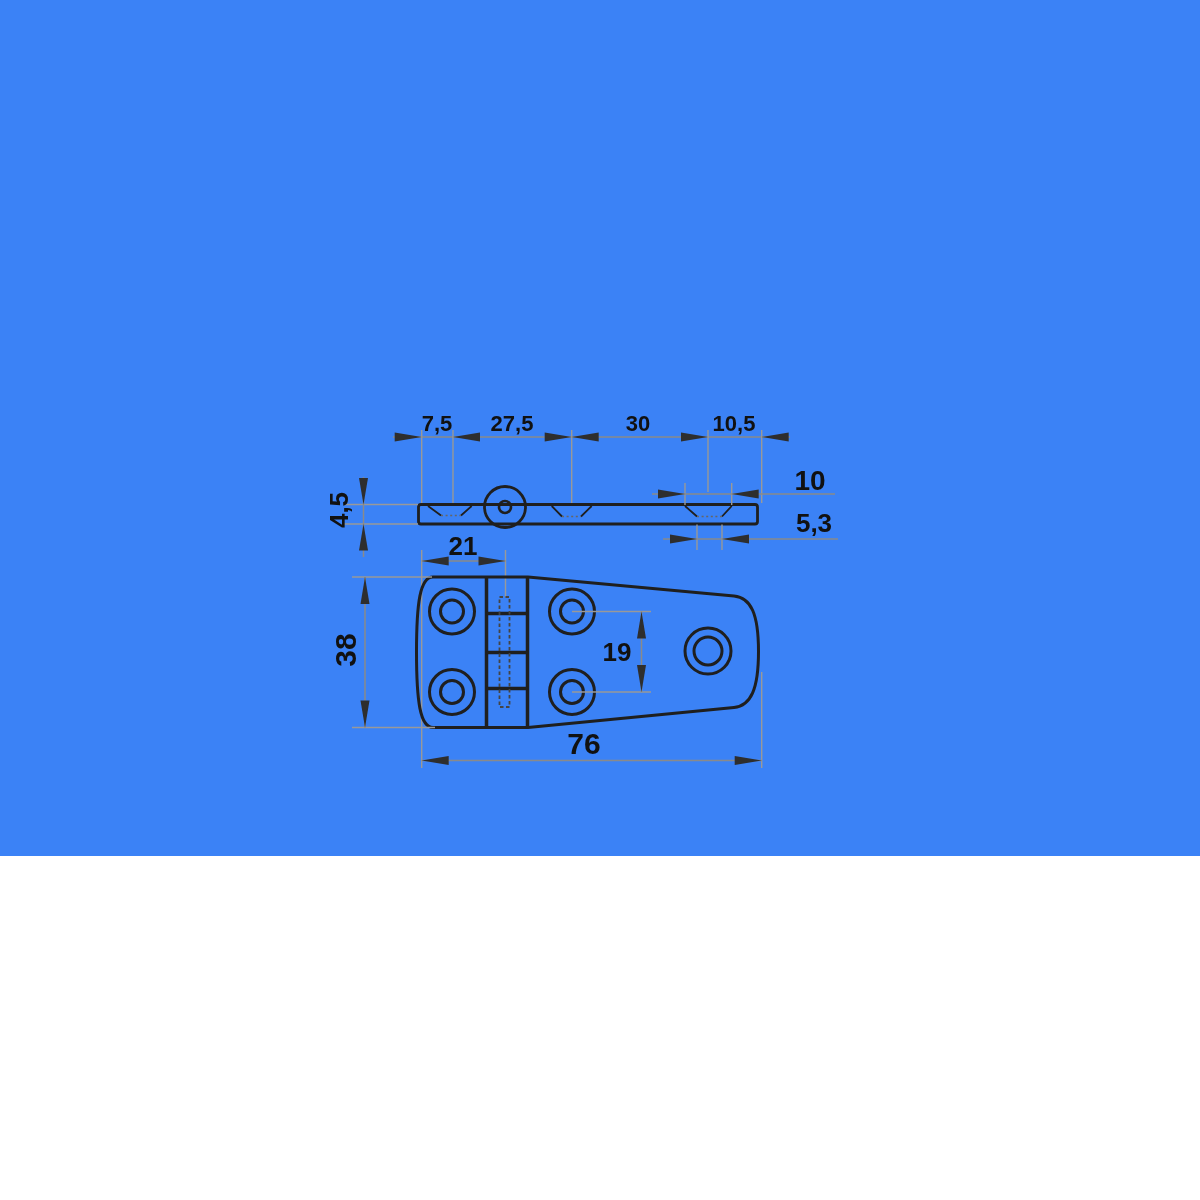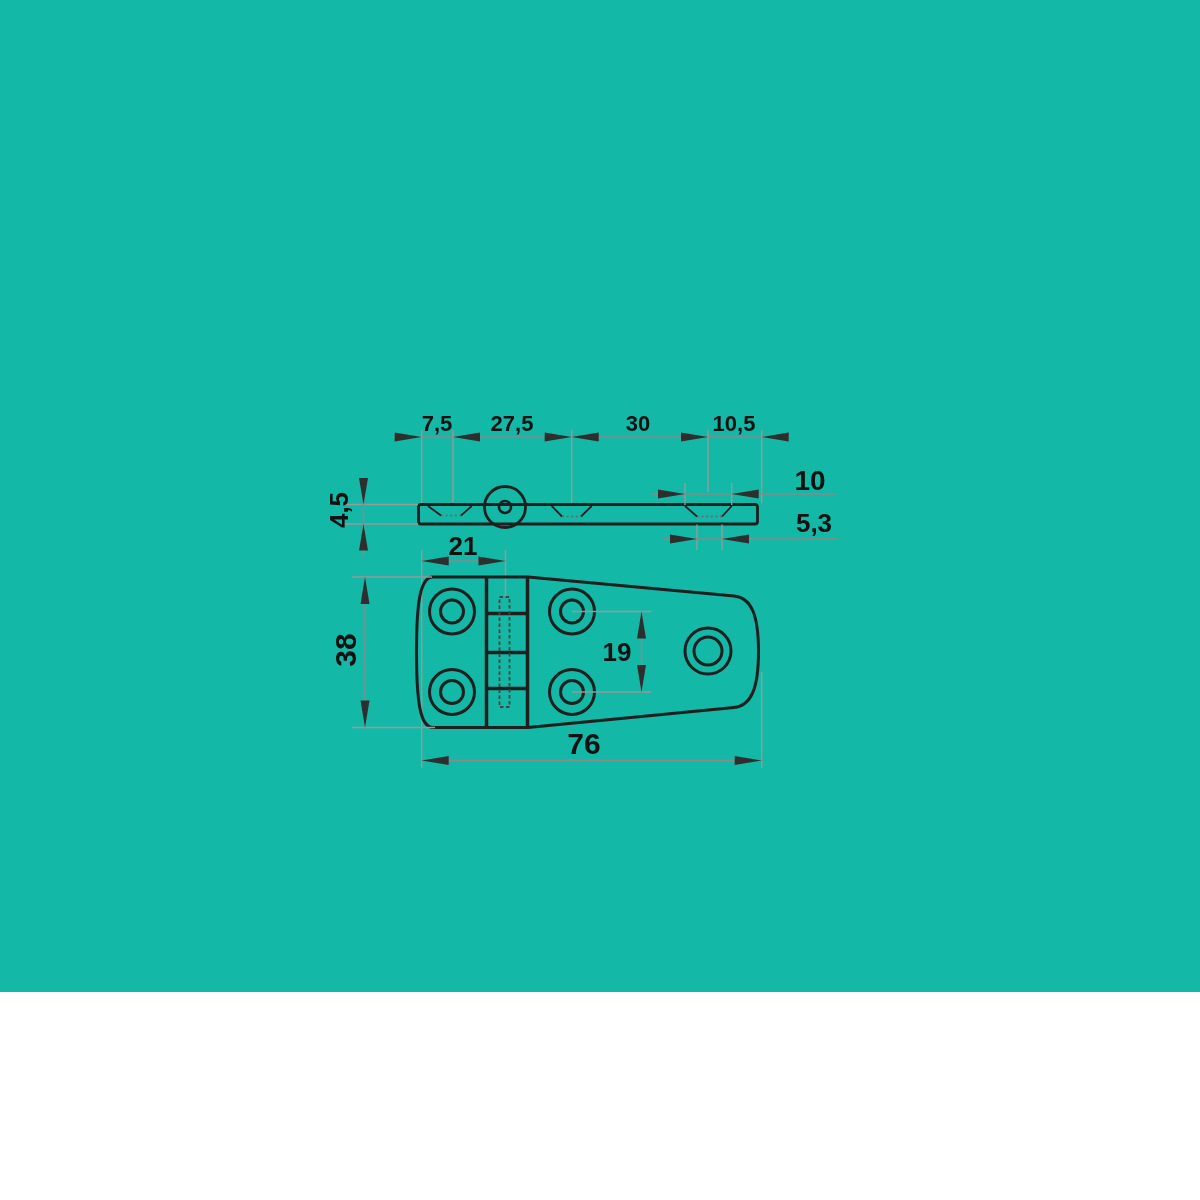--- a/index.html
+++ b/index.html
@@ -1,16 +1,16 @@
 <!DOCTYPE html>
 <html><head>
 <meta charset="utf-8">
 <style>
   html,body{margin:0;padding:0;background:#ffffff;}
-  .canvas{width:1200px;height:992px;position:relative;background:#14b8a6;overflow:hidden;}
+  .canvas{width:1200px;height:856px;position:relative;background:#3b82f6;overflow:hidden;}
   svg{position:absolute;left:0;top:0;}
   text{font-family:"Liberation Sans","DejaVu Sans",sans-serif;font-weight:bold;fill:#111111;}
   .dim-line{stroke:#8a8a8a;stroke-width:1.5;fill:none;}
   .ext-line{stroke:#999999;stroke-width:1.4;fill:none;}
   .obj{stroke:#1f1f1f;fill:none;}
   .arrow{fill:#2e2e2e;stroke:none;}
   .dotted{stroke:#666666;stroke-width:1.6;stroke-dasharray:2,2.6;fill:none;}
   .dashedpin{stroke:#444444;stroke-width:1.8;stroke-dasharray:3.5,2.5;fill:none;}
 </style>
 </head>

